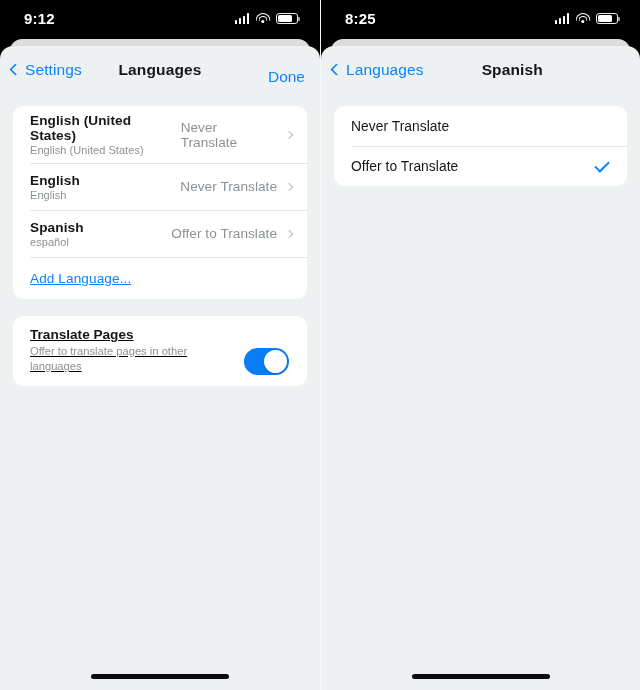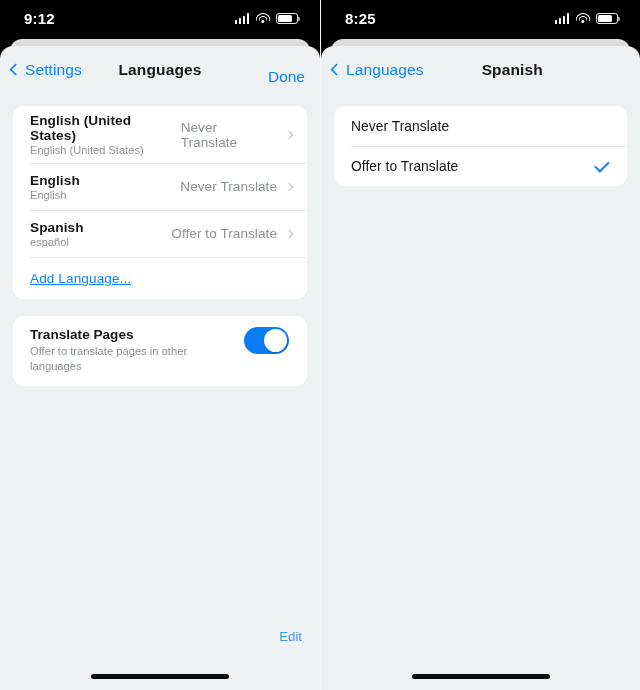--- a/index.html
+++ b/index.html
@@ -79,21 +79,21 @@
   .row-main { display:flex; flex-direction:column; gap:1px; }
   .row-title { font-size:13.6px; font-weight:700; color:#161618; letter-spacing:.1px; }
   .row-sub { font-size:11px; color:#8c9195; letter-spacing:.05px; }
   .row-value { margin-left:auto; font-size:13.6px; color:#8c9195; letter-spacing:.05px; }
   .chev-right { width:6px; height:6px; border-right:1.6px solid #b9bdc0; border-top:1.6px solid #b9bdc0;
                 transform:rotate(45deg); margin-left:9px; margin-right:2px; }
 
   .row.link { min-height:42px; }
   .row-link-label { font-size:13.6px; color:#0a84ff; letter-spacing:.1px;text-decoration:underline; }
 
-  .row.toggle-row { min-height:62px; align-items:flex-start; padding-top:11px; padding-bottom:11px; }
+  .row.toggle-row { min-height:62px; align-items:flex-end; padding-top:11px; padding-bottom:11px;text-decoration:underline; }
   .toggle-text { display:flex; flex-direction:column; gap:2px; }
   .toggle-title { font-size:13.6px; font-weight:700; color:#161618; }
   .toggle-sub { font-size:11.2px; color:#8c9195; line-height:1.38; max-width:170px; }
   .switch { margin-left:auto; margin-right:5px; width:45px; height:27px; border-radius:14px; background:#0a7cf5;
             position:relative; flex:none; cursor:pointer; }
   .switch .knob { position:absolute; top:2px; right:2px; width:23px; height:23px; border-radius:50%;
                   background:#fff; box-shadow:0 1px 2px rgba(0,0,0,.25); }
 
   
   .opt-row { display:flex; align-items:center; min-height:40px; padding:0 15px 0 17px; position:relative; }
@@ -197,23 +197,20 @@
               <span class="toggle-sub">Offer to translate pages in other languages</span>
             </div>
             <div class="switch">
               <div class="knob"></div>
             </div>
           </div>
         </div>
 
       </div>
 
-      <div class="edit-bar">
-        <span class="edit-link">Edit</span>
-      </div>
 
       <div class="home-indicator"></div>
     </div>
   </div>
 
   <div class="screen right">
 
     <div class="statusbar">
       <div class="clock">8:25</div>
       <div class="status-right">

